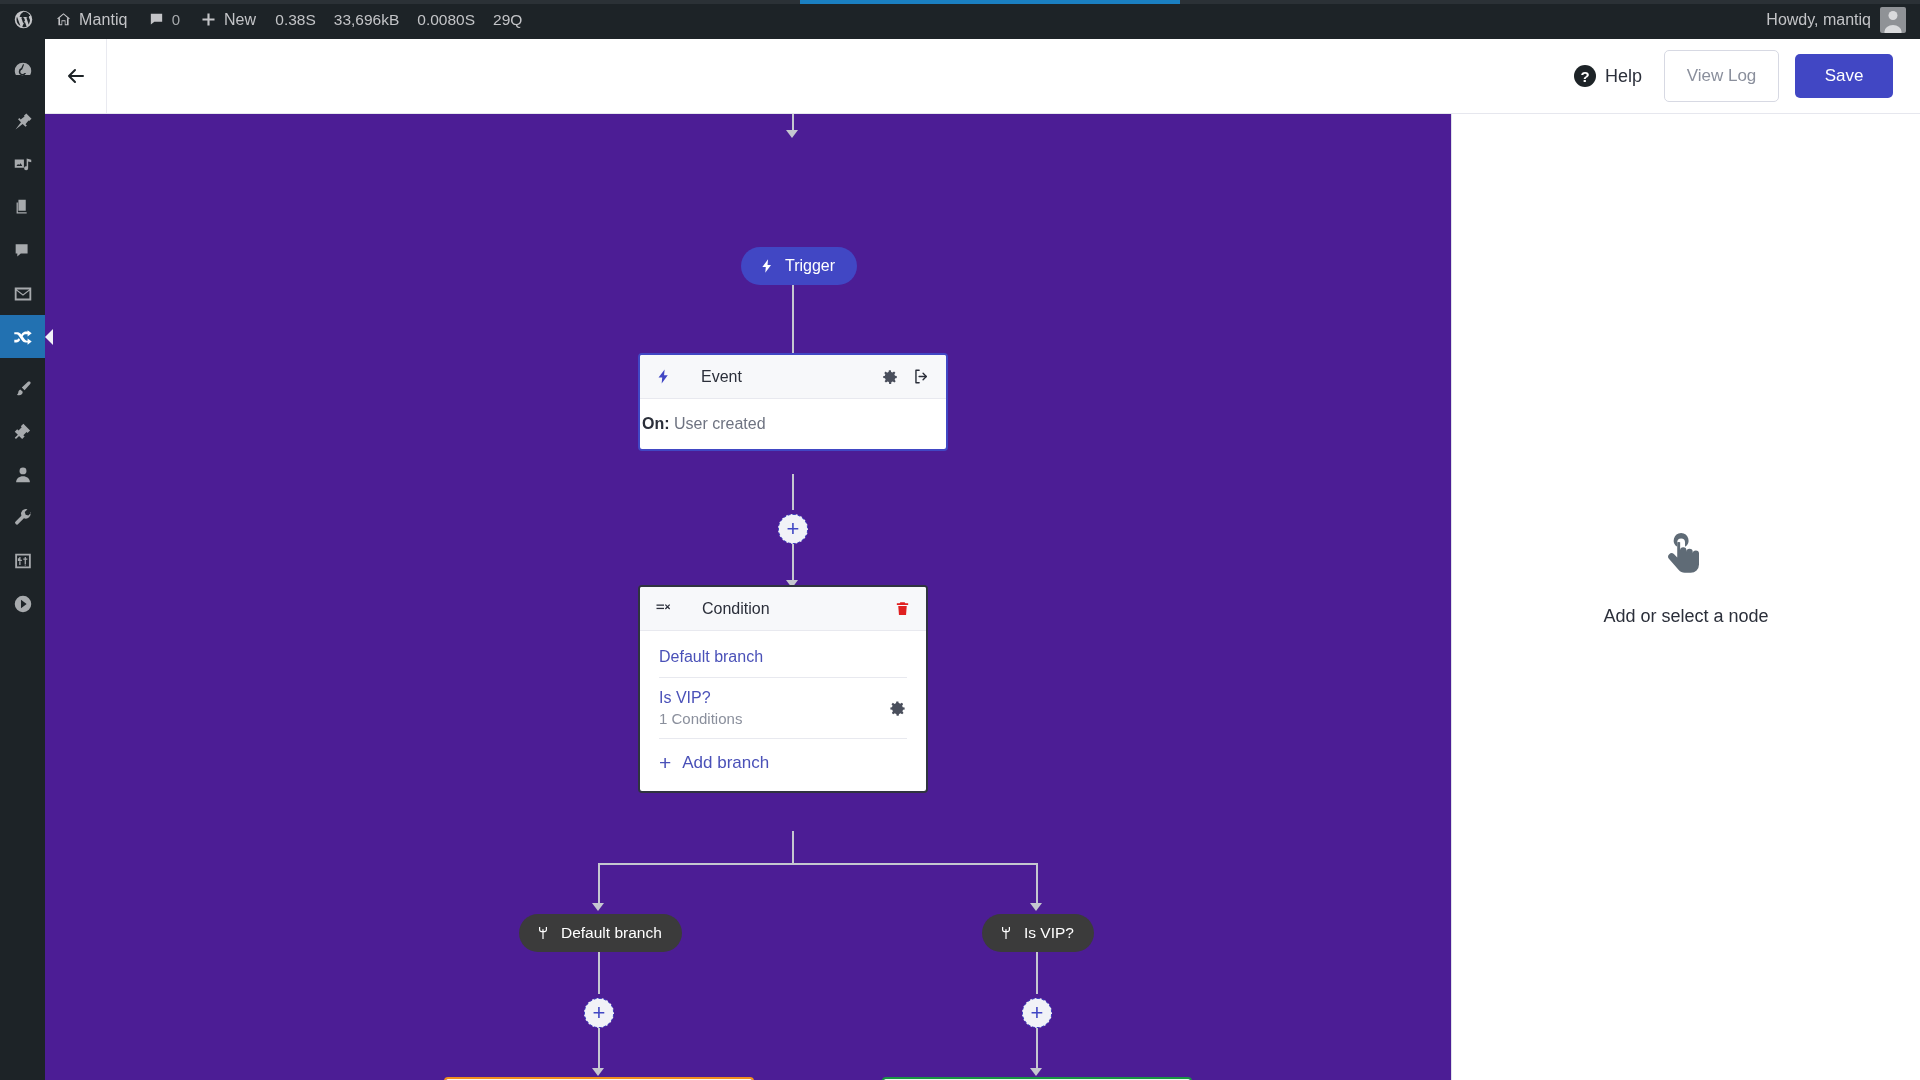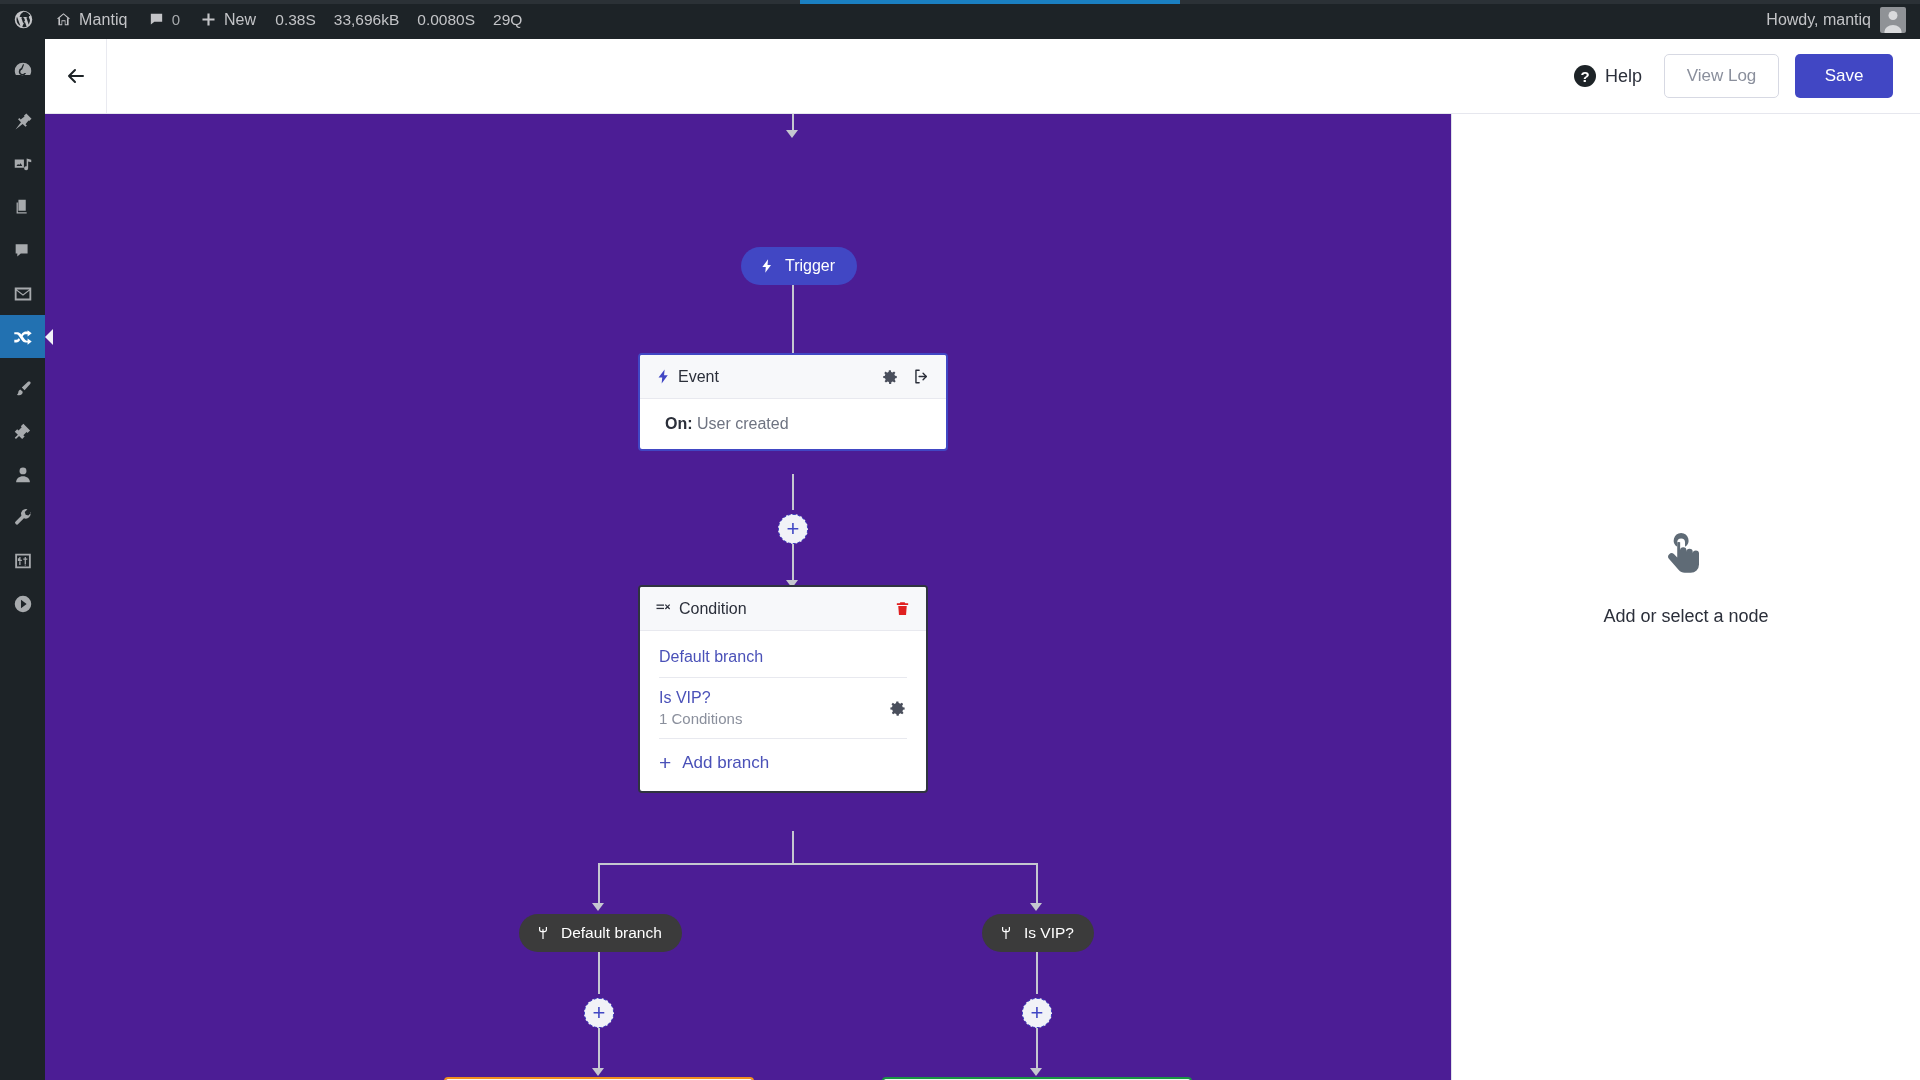--- a/index.html
+++ b/index.html
@@ -111,21 +111,21 @@
   }
   #help-btn { display: flex; align-items: center; gap: 9px; cursor: pointer;
     padding: 4px 6px; }
   #help-btn .q {
     width: 22px; height: 22px; border-radius: 50%; background: #1d2327;
     color: #fff; font-size: 15px; font-weight: 700;
     display: flex; align-items: center; justify-content: center;
   }
   #help-btn .t { font-size: 18px; color: #2b2f3a; }
   #viewlog-btn {
-    height: 44px; min-width: 115px; padding: 0 20px;
+    height: 52px; min-width: 115px; padding: 0 20px;
     border: 1px solid #d7d9e3; border-radius: 5px; background: #fff;
     color: #8a8f9c; font-size: 17px; cursor: pointer;
     display: flex; align-items: center; justify-content: center;
     font-family: inherit;
   }
   #save-btn {
     height: 44px; min-width: 98px; padding: 0 22px; border: none;
     border-radius: 5px; background: #4147c4; color: #fff;
     font-size: 17px; cursor: pointer; font-family: inherit;
     display: flex; align-items: center; justify-content: center;
@@ -179,31 +179,31 @@
 
   .node {
     position: absolute; background: #fff; border-radius: 4px;
     border: 2px solid #3a3f4a; overflow: hidden;
   }
   .node.sel-blue  { border-color: #4147c4; }
   .node.sel-dark  { border-color: #2f3440; }
   .node.sel-amber { border-color: #f0901e; }
   .node.sel-green { border-color: #1a9444; }
   .node-head {
-    display: flex; align-items: center; gap: 6px;
+    display: flex; align-items: center; gap: 29px;
     height: 44px; padding: 0 15px; background: #f7f8fa;
     border-bottom: 1px solid #e8e9ef;
   }
   .node.sel-amber .node-head { background: #fdf6ec; border-bottom-color: #f7e4c8; }
   .node.sel-green .node-head { background: #eef8f1; border-bottom: none; }
   .node-title { font-size: 16px; color: #2b2f3a; }
   .node-head-actions { margin-left: auto; display: flex;
     align-items: center; gap: 13px; }
   .ico-btn { cursor: pointer; display: flex; align-items: center; }
-  .node-body { padding: 16px 25px; }
+  .node-body { padding: 16px 2px; }
   .node-line { font-size: 16px; color: #6e7381; }
   .node-line b { color: #2b2f3a; font-weight: 700; }
 
   .branch-row { padding: 11px 0; }
   .branch-row + .branch-row { border-top: 1px solid #e8e9ef; }
   .branch-name { font-size: 16px; color: #4a51b8; }
   .branch-count { font-size: 15px; color: #8a8f9c; margin-top: 3px; }
   .branch-flex { display: flex; align-items: center; }
   .branch-flex .col { flex: 1; }
   .add-branch-row {

